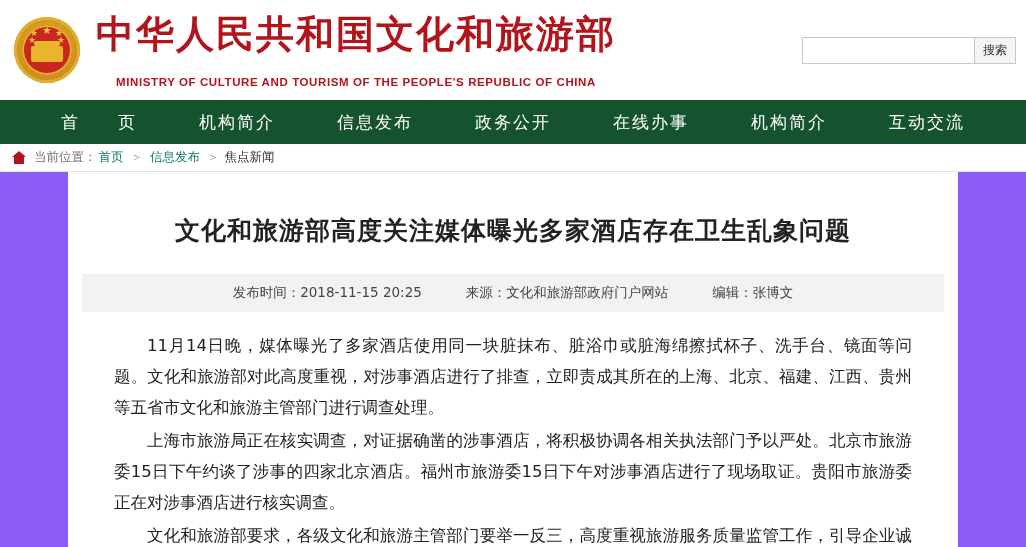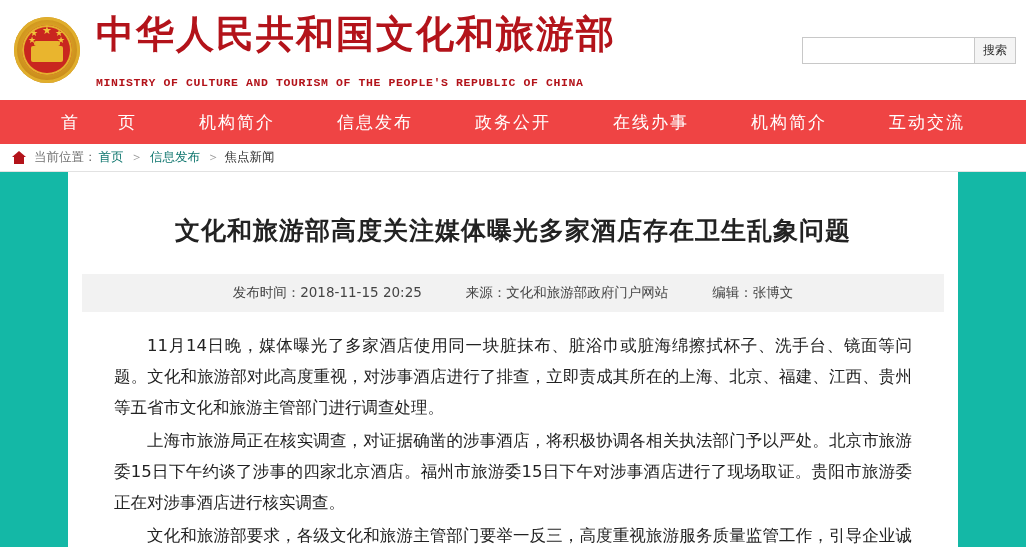--- a/index.html
+++ b/index.html
@@ -84,27 +84,28 @@
   .site-title {
     font-family: "DejaVu Sans", sans-serif;
     font-size: 38px;
     font-weight: bold;
     color: #b3131a;
     letter-spacing: 2px;
     line-height: 44px;
     white-space: nowrap;
   }
   .site-subtitle {
-    font-family: Liberation Mono, monospace;
+    font-family: Liberation Sans, sans-serif;
     font-size: 11.5px;
     font-weight: bold;
     color: #b3131a;
     letter-spacing: 0.6px;
     margin-top: 20px;
     white-space: nowrap;
+    text-align: center;
   }
 
   .search-area {
     position: absolute;
     right: 10px;
     top: 37px;
     display: flex;
     align-items: stretch;
     height: 27px;
   }
@@ -129,21 +130,21 @@
     font-size: 12px;
     color: #333;
     cursor: pointer;
     font-family: "DejaVu Sans", sans-serif;
     padding: 0;
   }
 
   
   .nav {
     height: 44px;
-    background: #ef4444;
+    background: #14532d;
     display: flex;
     align-items: center;
     justify-content: space-around;
     padding: 0 30px;
     box-sizing: border-box;
   }
   .nav-item {
     color: #ffffff;
     font-family: "DejaVu Sans", sans-serif;
     font-size: 17px;
@@ -181,21 +182,21 @@
     width: 10px; height: 7px;
     background: #b3131a;
   }
   .crumb-label { color: #737373; }
   .crumb-link { color: #0f766e; cursor: pointer; margin: 0 2px; }
   .crumb-sep { color: #999; margin: 0 5px; }
   .crumb-current { color: #333; }
 
   
   .page-bg {
-    background: #14b8a6;
+    background: #8b5cf6;
     padding: 0;
     height: 376px;
     box-sizing: border-box;
   }
   .article {
     width: 890px;
     margin: 0 auto;
     background: #ffffff;
     min-height: 376px;
     padding: 0 0 10px 0;

